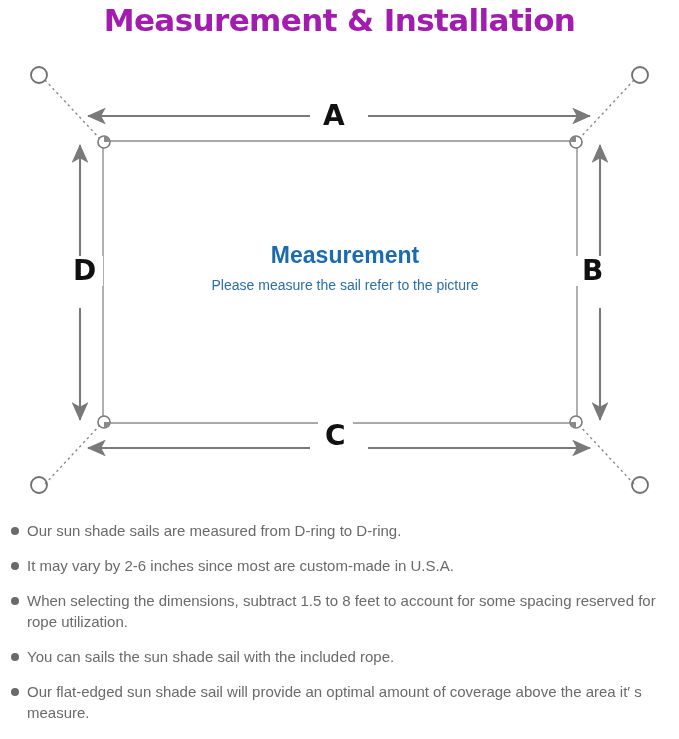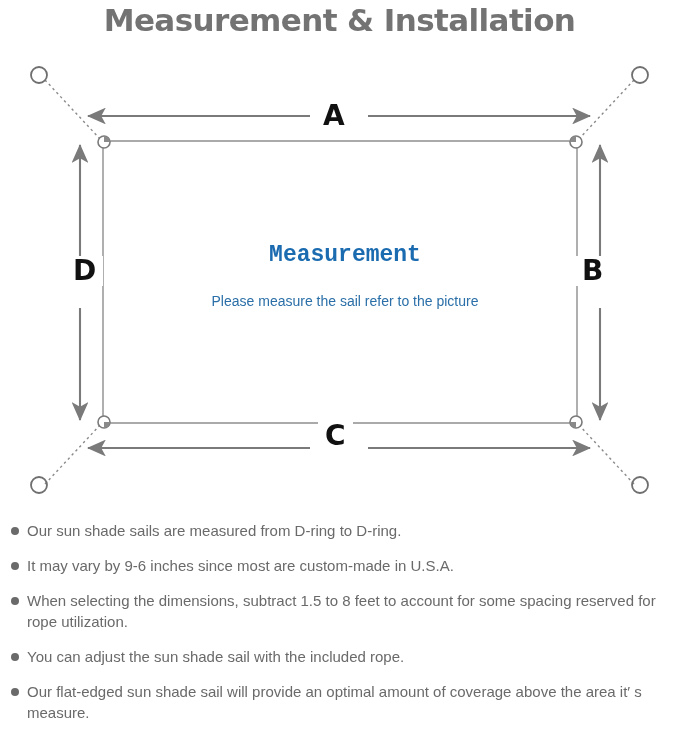--- a/index.html
+++ b/index.html
@@ -19,21 +19,21 @@
   .page-title {
     position: absolute;
     top: 0px;
     left: 0;
     width: 679px;
     text-align: center;
     font-family: "DejaVu Sans", sans-serif;
     font-size: 31px;
     font-weight: bold;
     letter-spacing: -0.6px;
-    color: #737373;
+    color: #a21caf;
     line-height: 40px;
     white-space: nowrap;
   }
 
   
   .diagram {
     position: absolute;
     top: 44px;
     left: 0;
     width: 679px;
@@ -44,34 +44,34 @@
   
   .sail-caption {
     position: absolute;
     left: 103px;
     top: 196px;
     width: 484px;
     text-align: center;
     pointer-events: none;
   }
   .sail-caption .cap-title {
-    font-family: Liberation Mono, monospace;
+    font-family: Liberation Sans, sans-serif;
     font-size: 23px;
     font-weight: bold;
     color: #1b6bb0;
     line-height: 30px;
     white-space: nowrap;
   }
   .sail-caption .cap-sub {
     font-family: "Liberation Sans", sans-serif;
     font-size: 14px;
     font-weight: normal;
     color: #2a6fa8;
     line-height: 22px;
-    margin-top: 20px;
+    margin-top: 4px;
     white-space: nowrap;
   }
 
   
   .dim-letter {
     position: absolute;
     font-family: "DejaVu Sans", sans-serif;
     font-size: 28px;
     font-weight: bold;
     color: #111111;
@@ -183,27 +183,27 @@
   </div>
 </div>
 
 <div class="notes">
   <div class="note-item">
     <span class="dot"></span>
     <span class="note-text">Our sun shade sails are measured from D-ring to D-ring.</span>
   </div>
   <div class="note-item">
     <span class="dot"></span>
-    <span class="note-text">It may vary by 9-6 inches since most are custom-made in U.S.A.</span>
+    <span class="note-text">It may vary by 2-6 inches since most are custom-made in U.S.A.</span>
   </div>
   <div class="note-item">
     <span class="dot"></span>
     <span class="note-text">When selecting the dimensions, subtract 1.5 to 8 feet to account for some spacing reserved for rope utilization.</span>
   </div>
   <div class="note-item">
     <span class="dot"></span>
-    <span class="note-text">You can adjust the sun shade sail with the included rope.</span>
+    <span class="note-text">You can sails the sun shade sail with the included rope.</span>
   </div>
   <div class="note-item">
     <span class="dot"></span>
     <span class="note-text">Our flat-edged sun shade sail will provide an optimal amount of coverage above the area it′ s measure.</span>
   </div>
 </div>
 
 </body></html>

